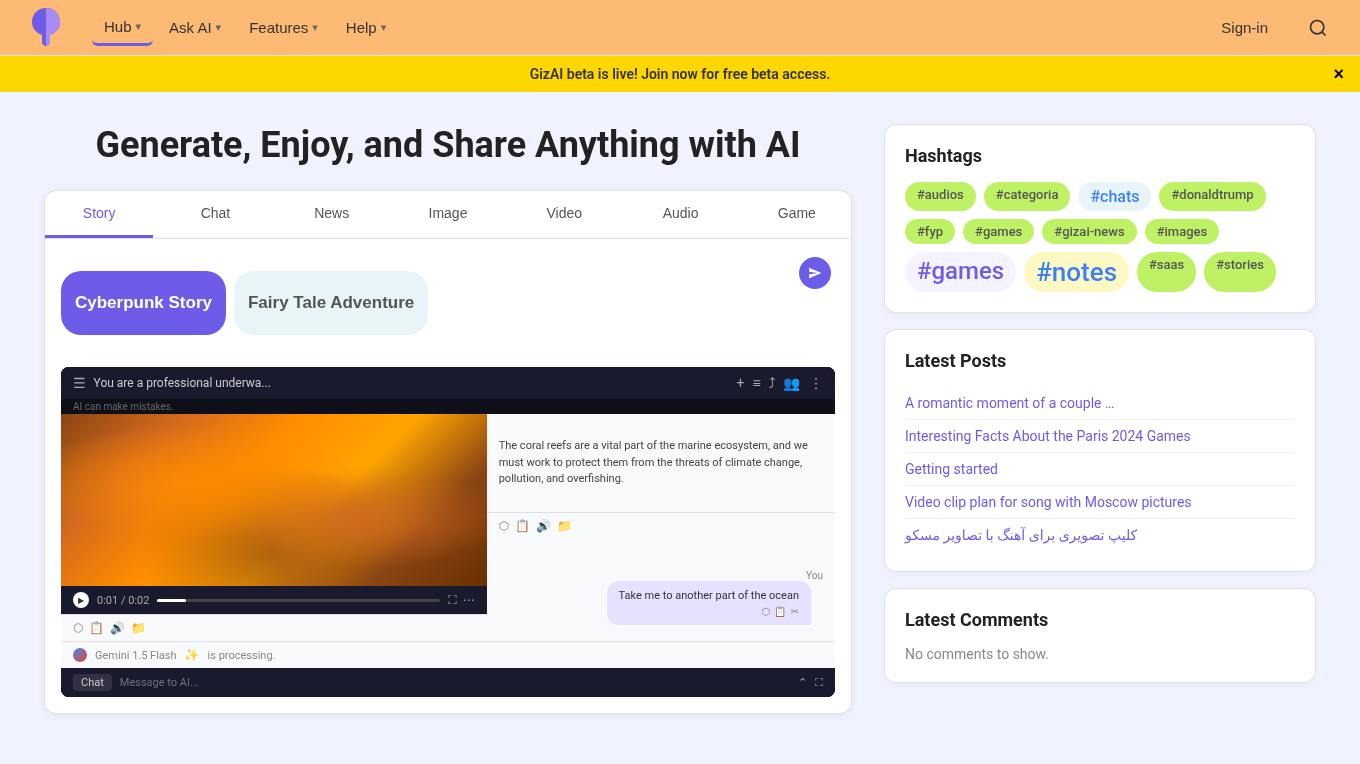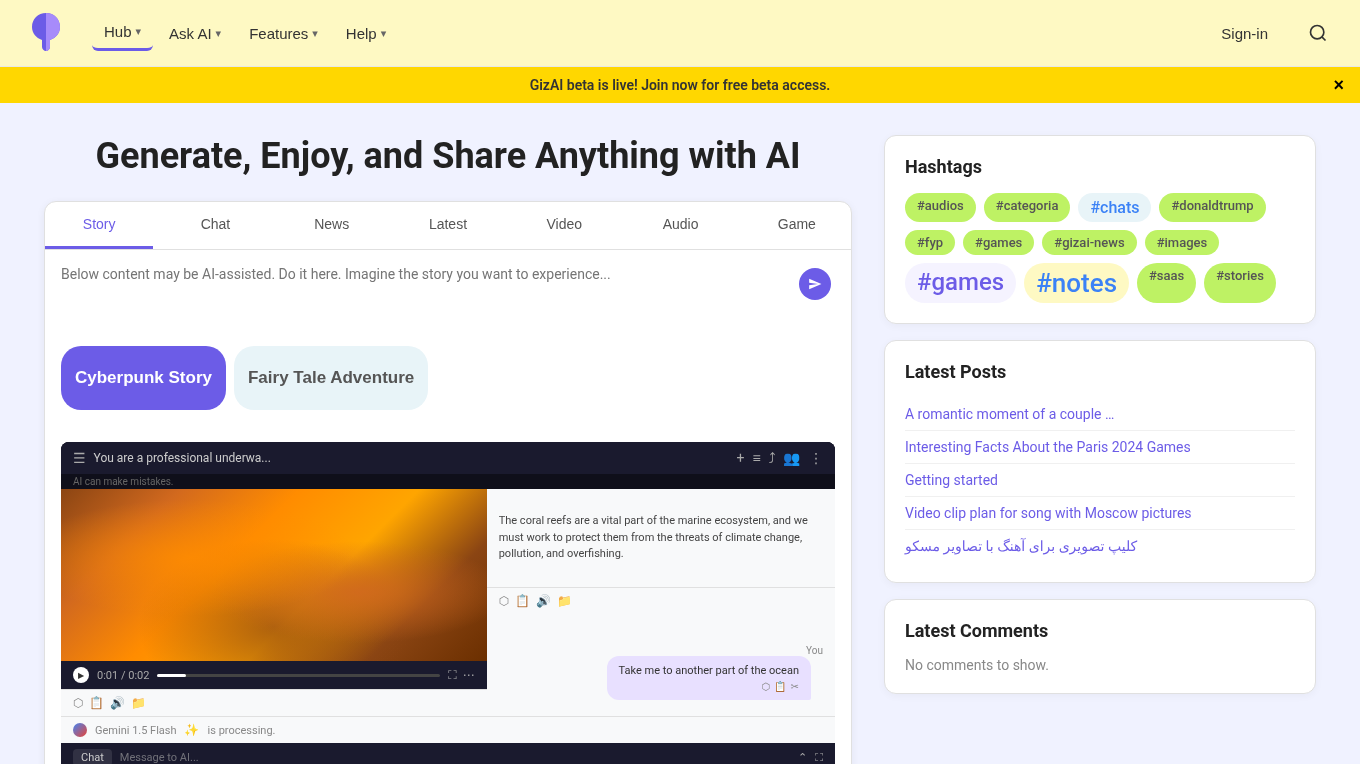--- a/index.html
+++ b/index.html
@@ -1,24 +1,24 @@
 <!DOCTYPE html>
 <html><head>
   <meta charset="utf-8">
   <style>
     * { box-sizing: border-box; margin: 0; padding: 0; }
     body { font-family: -apple-system, BlinkMacSystemFont, 'Segoe UI', Roboto, sans-serif; background: #f0f2ff; color: #333; }
 
     
     .navbar {
-      background: #fef9c3;
+      background: #fdba74;
       display: flex;
       align-items: center;
       padding: 0 24px;
-      height: 67px;
+      height: 56px;
       border-bottom: 1px solid #e8e8e8;
       position: relative;
       z-index: 10;
     }
     .navbar-logo {
       width: 44px;
       height: 44px;
       margin-right: 24px;
       flex-shrink: 0;
     }
@@ -484,28 +484,27 @@
 <div class="main-container">
 
   <div class="left-content">
     <h1 class="page-title">Generate, Enjoy, and Share Anything with AI</h1>
 
     <div class="tabs-container">
       <div class="tabs-header">
         <button class="tab-item active">Story</button>
         <button class="tab-item">Chat</button>
         <button class="tab-item">News</button>
-        <button class="tab-item">Latest</button>
+        <button class="tab-item">Image</button>
         <button class="tab-item">Video</button>
         <button class="tab-item">Audio</button>
         <button class="tab-item">Game</button>
       </div>
 
       <div class="story-area">
-        <textarea class="story-textarea" placeholder="Below content may be AI-assisted. Do it here. Imagine the story you want to experience..." style=""></textarea>
         <button class="send-btn">
           <svg width="14" height="14" viewBox="0 0 24 24" fill="white">
             <path d="M2 21L23 12 2 3v7l15 2-15 2z"></path>
           </svg>
         </button>
       </div>
 
       <div class="tag-chips">
         <button class="chip chip-purple">Cyberpunk Story</button>
         <button class="chip chip-outline">Fairy Tale Adventure</button>

